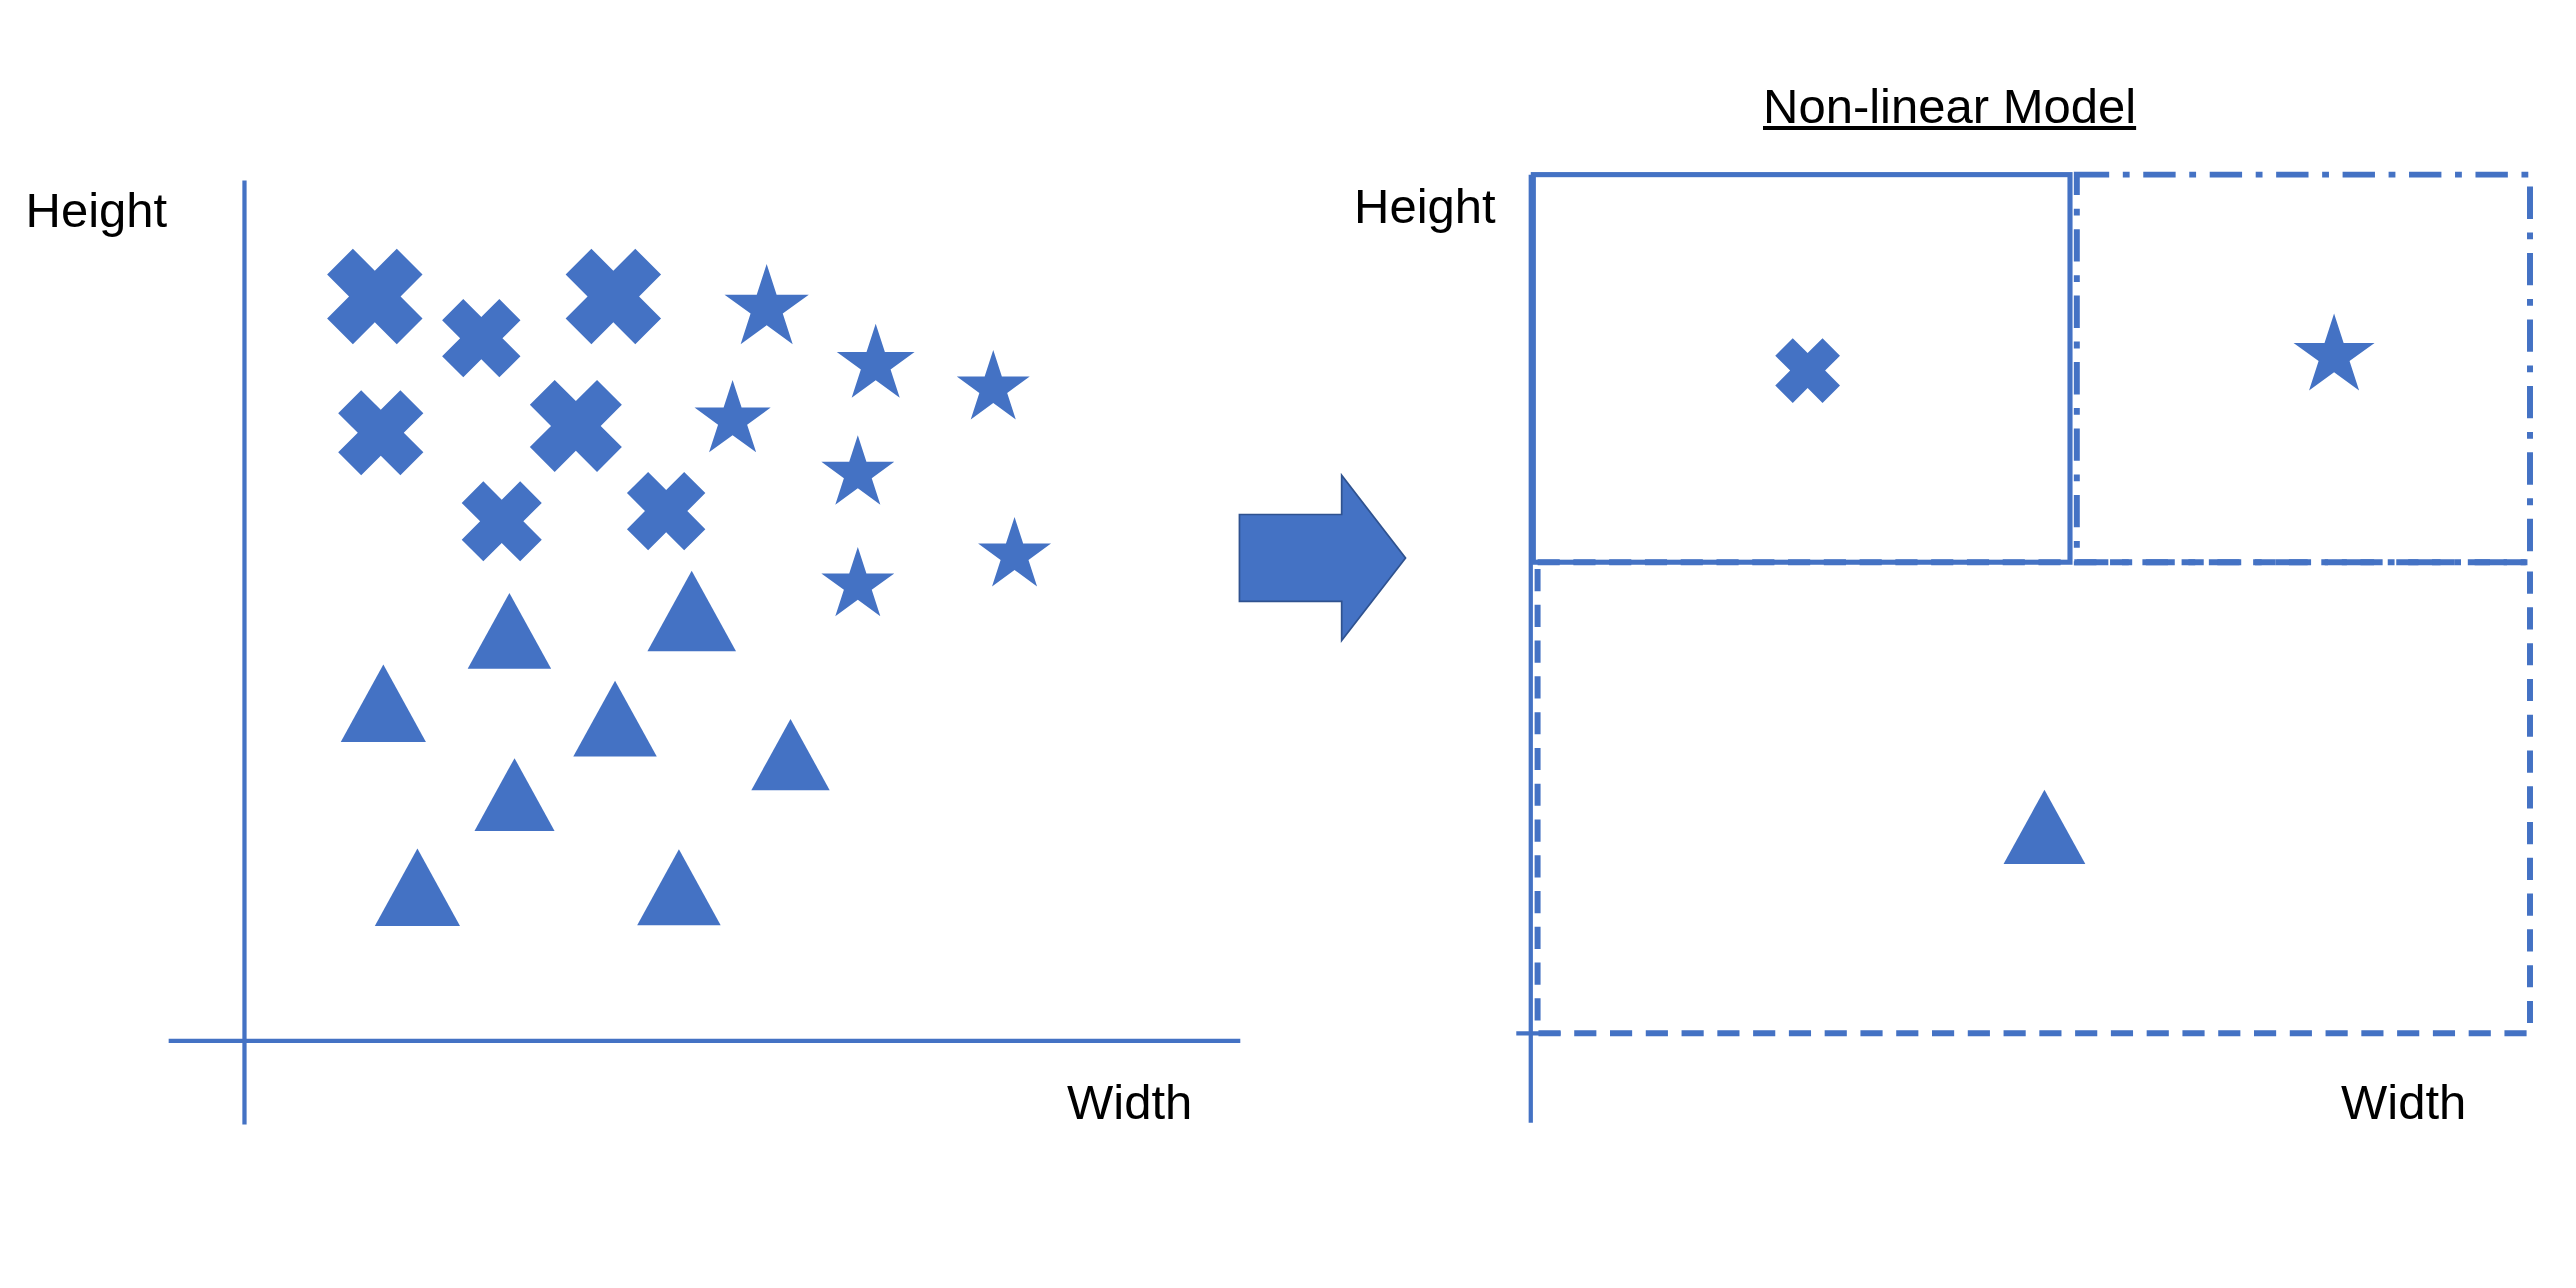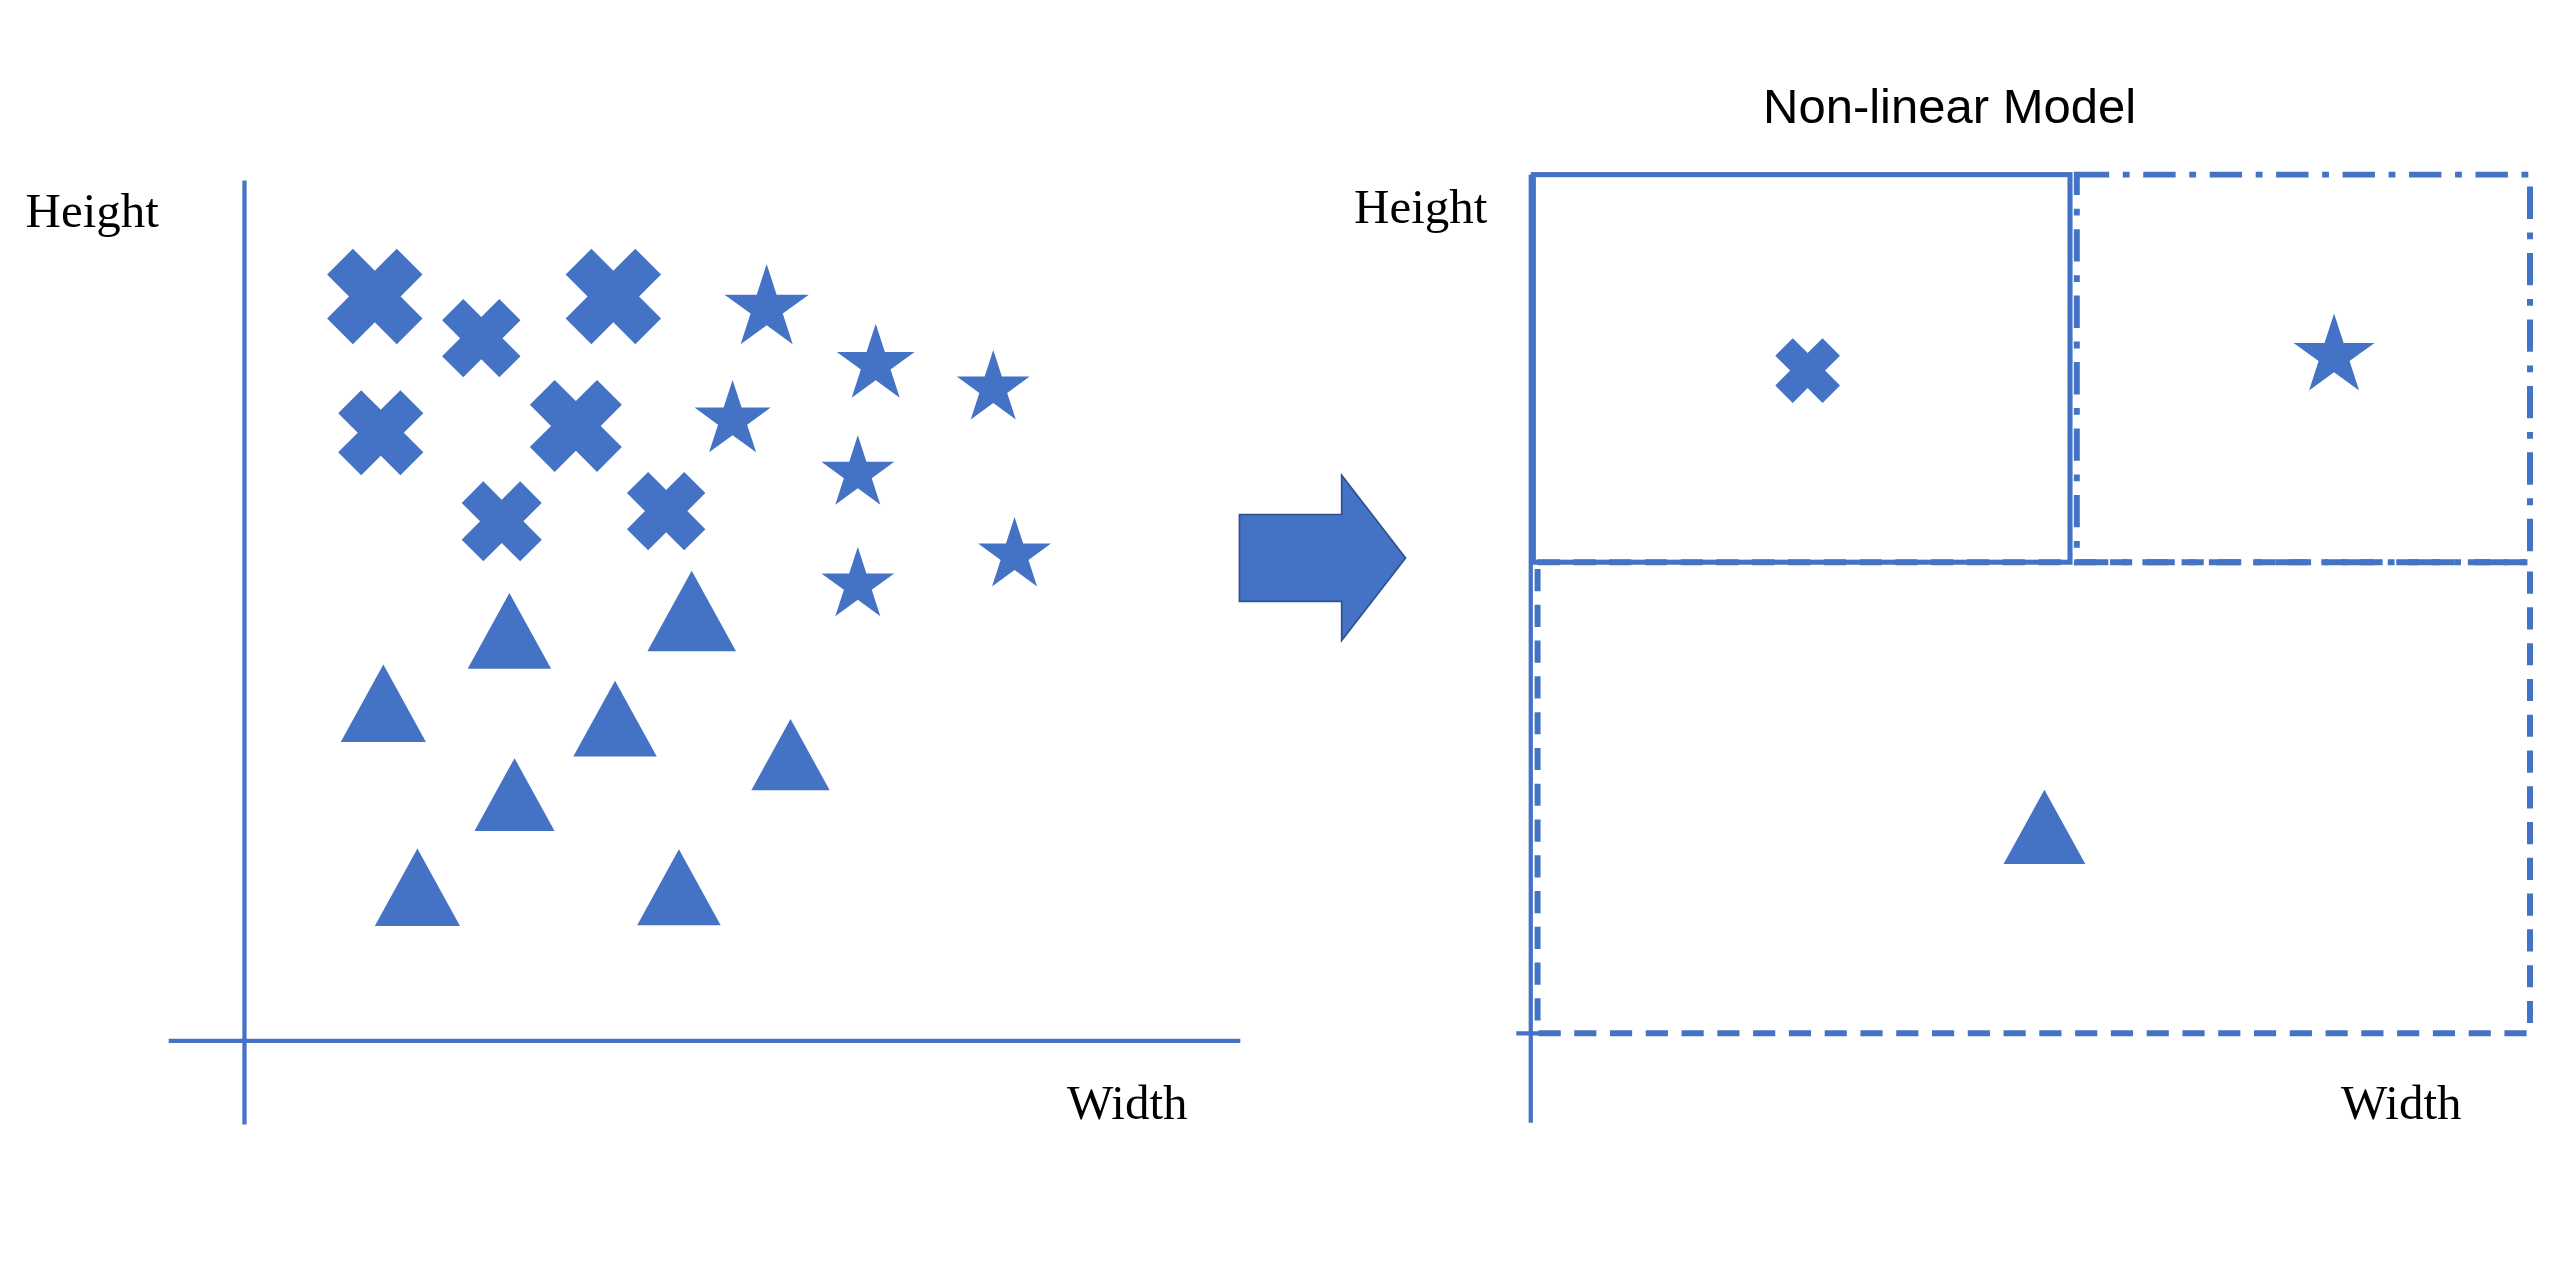--- a/index.html
+++ b/index.html
@@ -11,21 +11,21 @@
     position: relative;
     width: 2576px;
     height: 1288px;
     background: #ffffff;
     overflow: hidden;
     font-family: "Liberation Sans", sans-serif;
   }
   .axis-label {
     position: absolute;
     color: #000000;
-    font-family: Liberation Serif, serif;
+    font-family: Liberation Sans, sans-serif;
     font-size: 49px;
     line-height: 1;
     white-space: nowrap;
   }
   .panel-title {
     position: absolute;
     color: #000000;
     font-family: "Liberation Sans", sans-serif;
     font-size: 49px;
     line-height: 1;
@@ -44,21 +44,21 @@
 </head>
 <body>
 
 <div id="stage">
 
 
   <div class="axis-label" style="left:25.6px; top:186px;">Height</div>
 
   <div class="axis-label" style="left:1067px; top:1078px;">Width</div>
 
-  <div class="panel-title" style="left:1763px; top:82px;">Non-linear Model</div>
+  <div class="panel-title" style="left:1763px; top:82px;text-decoration:underline;">Non-linear Model</div>
 
   <div class="axis-label" style="left:1354px; top:182px;">Height</div>
 
   <div class="axis-label" style="left:2341px; top:1078px;">Width</div>
 
   <svg class="layer" viewBox="0 0 3024 1512">
     <defs>
 
       <g id="cross-def">
         <path d="M -1,-0.46 L -0.46,-1 L 0,-0.54 L 0.46,-1 L 1,-0.46 L 0.54,0 L 1,0.46 L 0.46,1 L 0,0.54 L -0.46,1 L -1,0.46 L -0.54,0 Z"></path>

